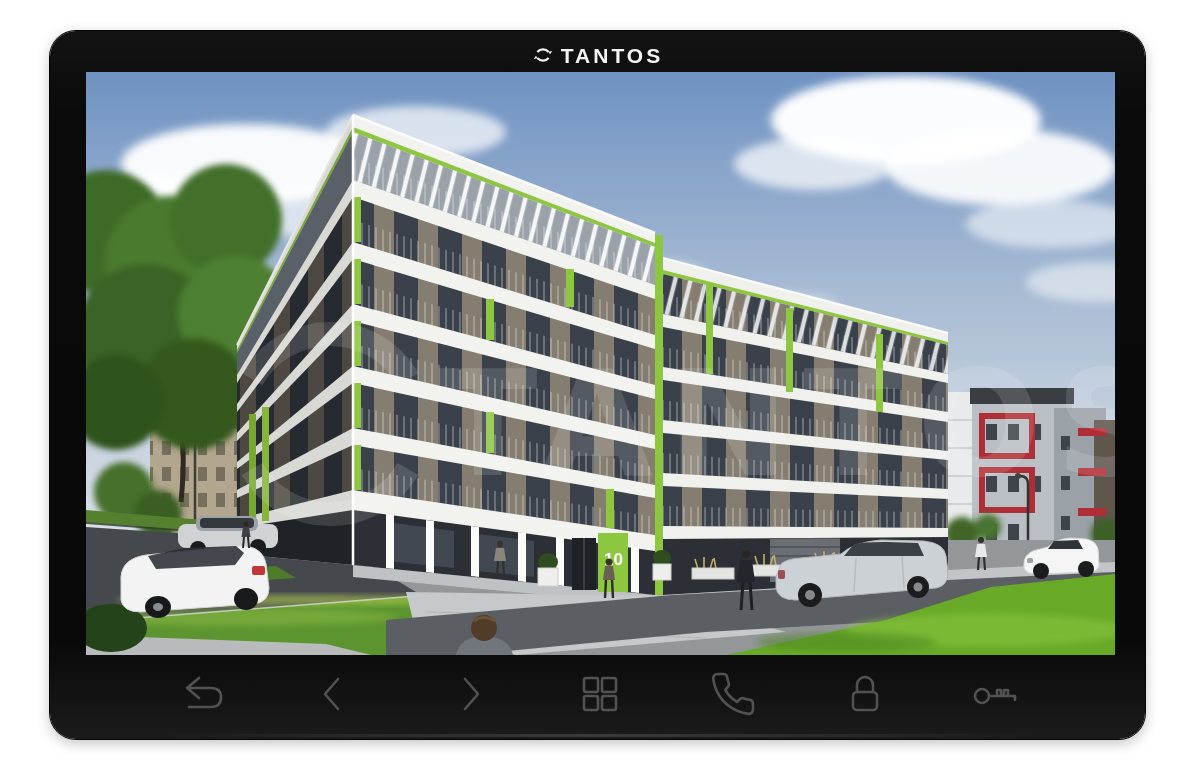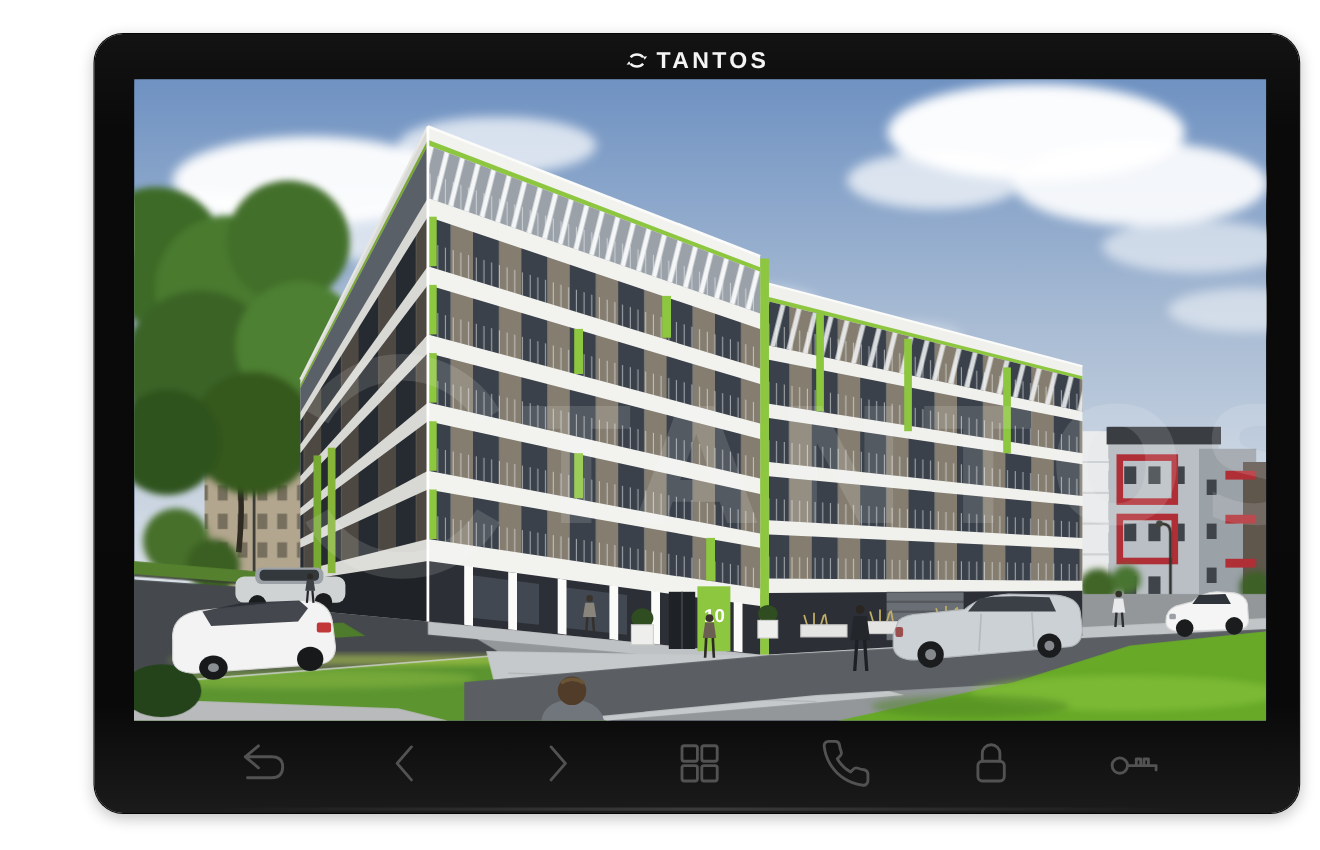--- a/index.html
+++ b/index.html
@@ -1,20 +1,20 @@
 <!DOCTYPE html>
 <html><head>
 <meta charset="utf-8">
 <style>
   html,body{margin:0;padding:0;background:#fff;}
   .stage{position:relative;width:1200px;height:773px;background:#ffffff;overflow:hidden;
          font-family:"Liberation Sans",sans-serif;}
   .device{position:absolute;left:50px;top:31px;width:1095px;height:708px;border-radius:26px;
           background:linear-gradient(180deg,#131313 0%,#0a0a0a 12%,#090909 86%,#1b1b1b 100%);
-          box-shadow:0 0 0 1px #050505, 0 4px 14px rgba(0,0,0,.25);margin-left:36px;}
+          box-shadow:0 0 0 1px #050505, 0 4px 14px rgba(0,0,0,.25);}
   .device::after{content:'';position:absolute;left:10%;right:10%;bottom:2px;height:3px;border-radius:2px;
           background:linear-gradient(90deg,transparent,rgba(255,255,255,.14),transparent);}
   .brand{position:absolute;top:8px;left:0;right:0;height:32px;display:flex;align-items:center;
          justify-content:center;gap:7px;}
   .brand .logo-text{color:#f4f4f4;font-size:21px;font-weight:bold;letter-spacing:3px;line-height:1;}
   .screen{position:absolute;left:36px;top:41px;width:1029px;height:583px;background:#7d9cc8;overflow:hidden;
           box-shadow:inset 0 0 8px rgba(0,0,0,.55);}
   .screen svg{display:block;}
   .button-bar{position:absolute;left:0;top:624px;width:1095px;height:84px;}
   .touch-btn{position:absolute;top:10px;width:58px;height:58px;margin-left:-29px;display:flex;

